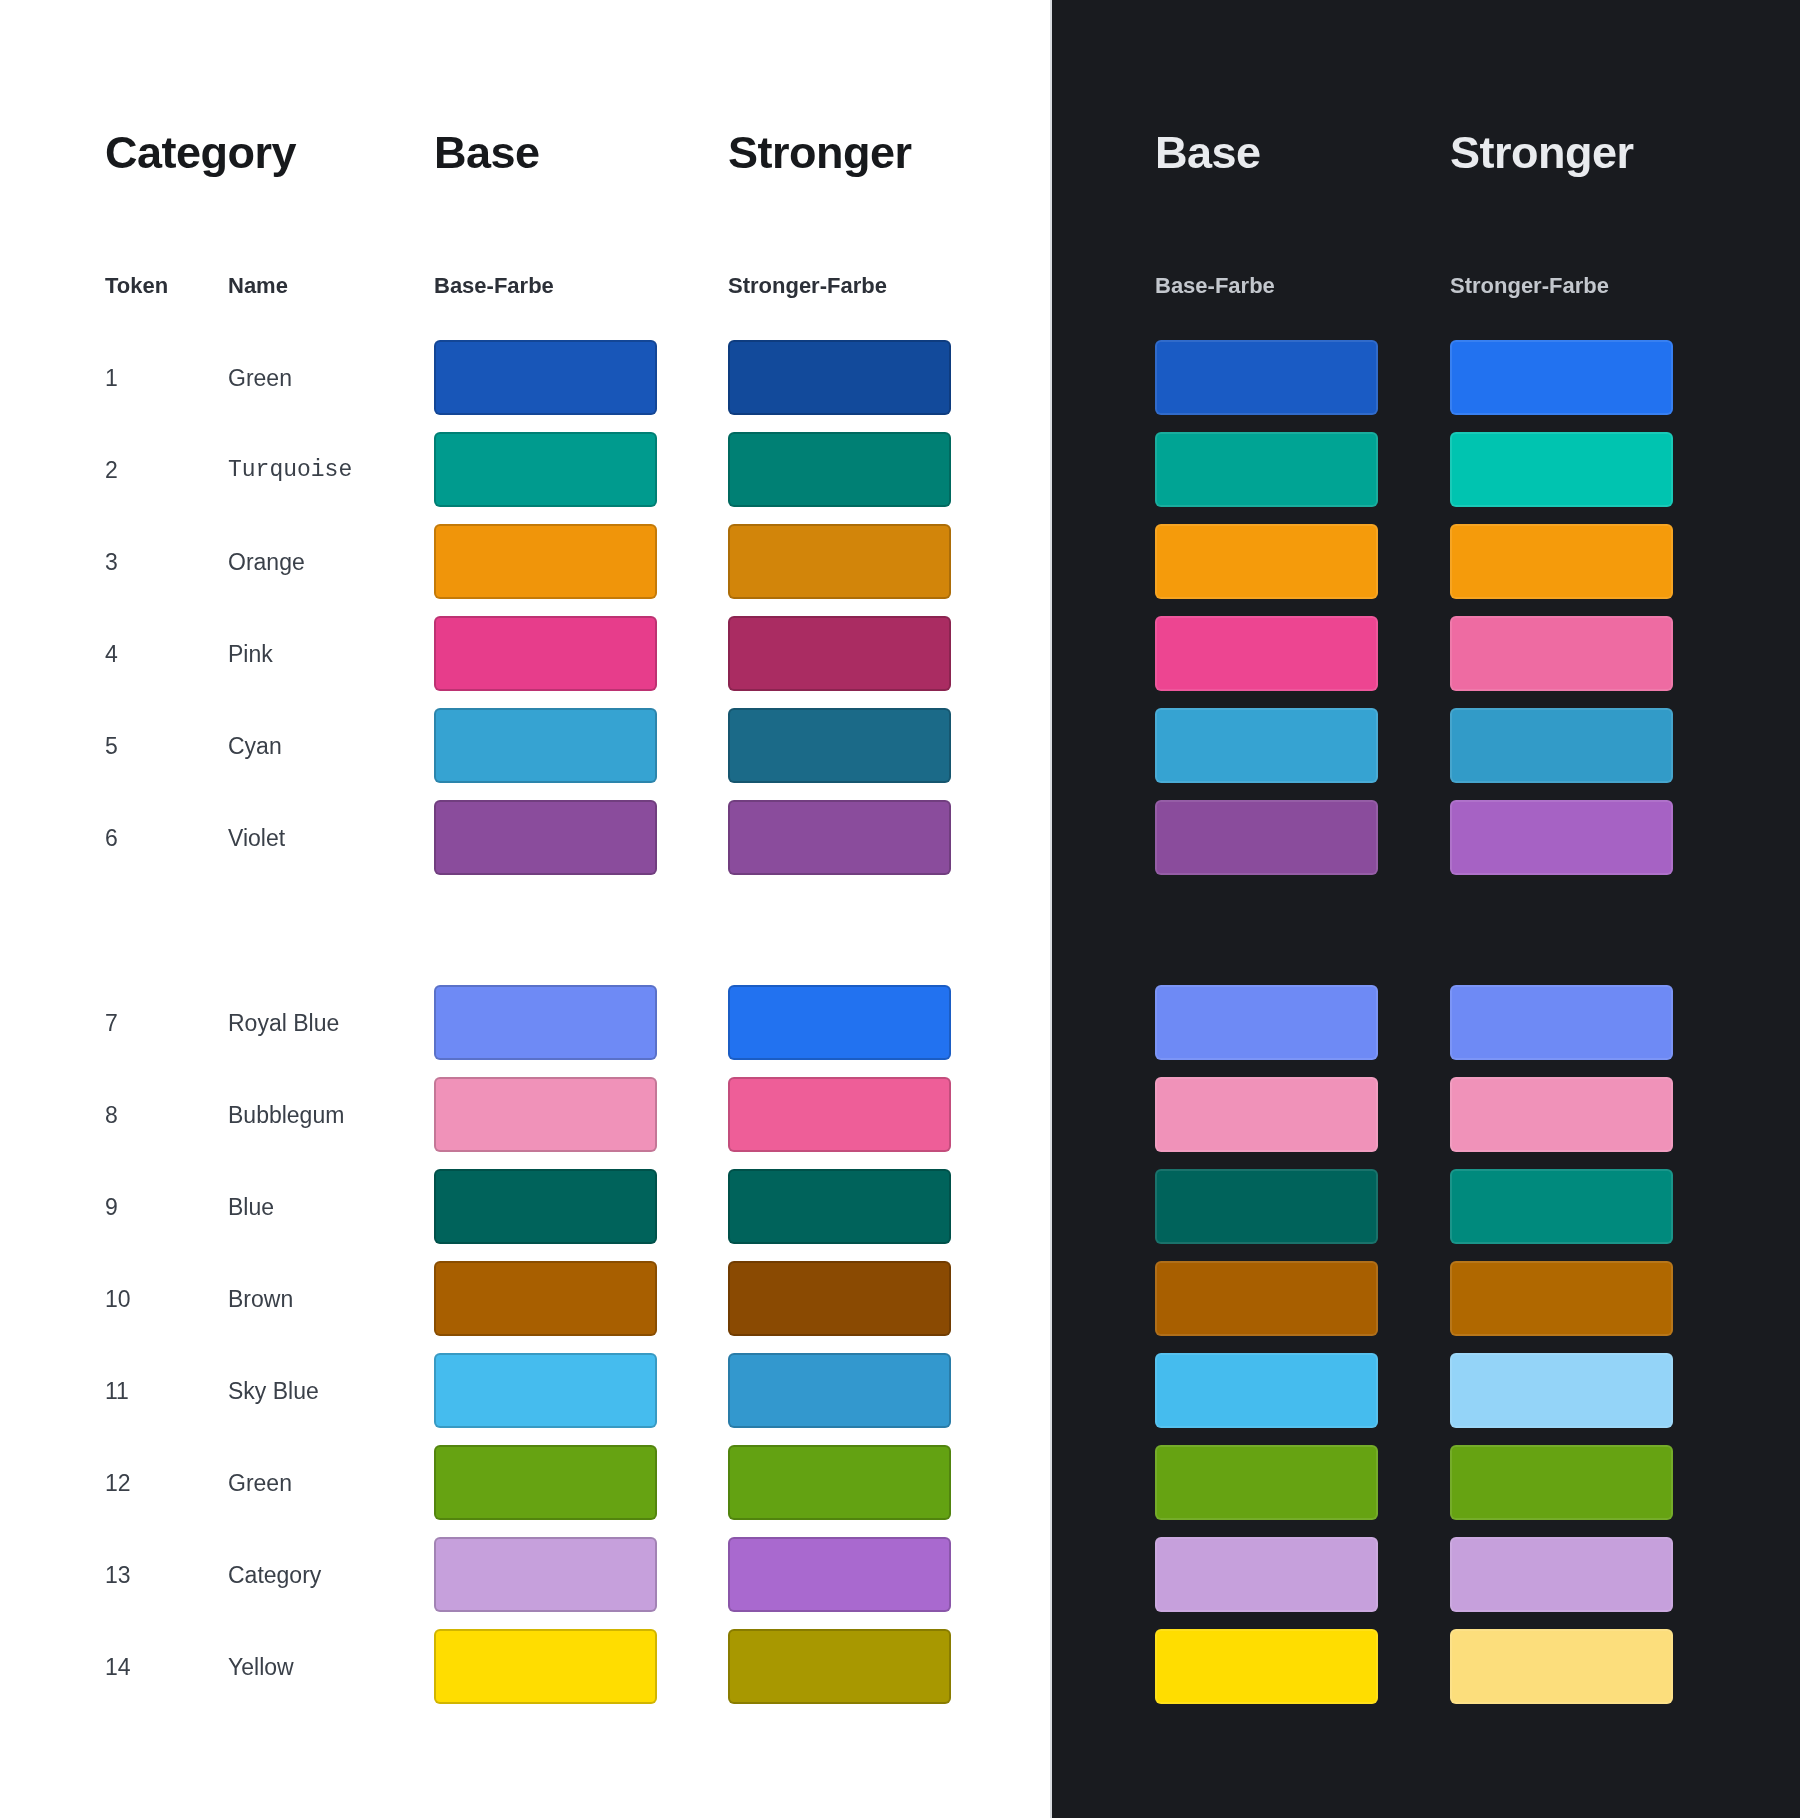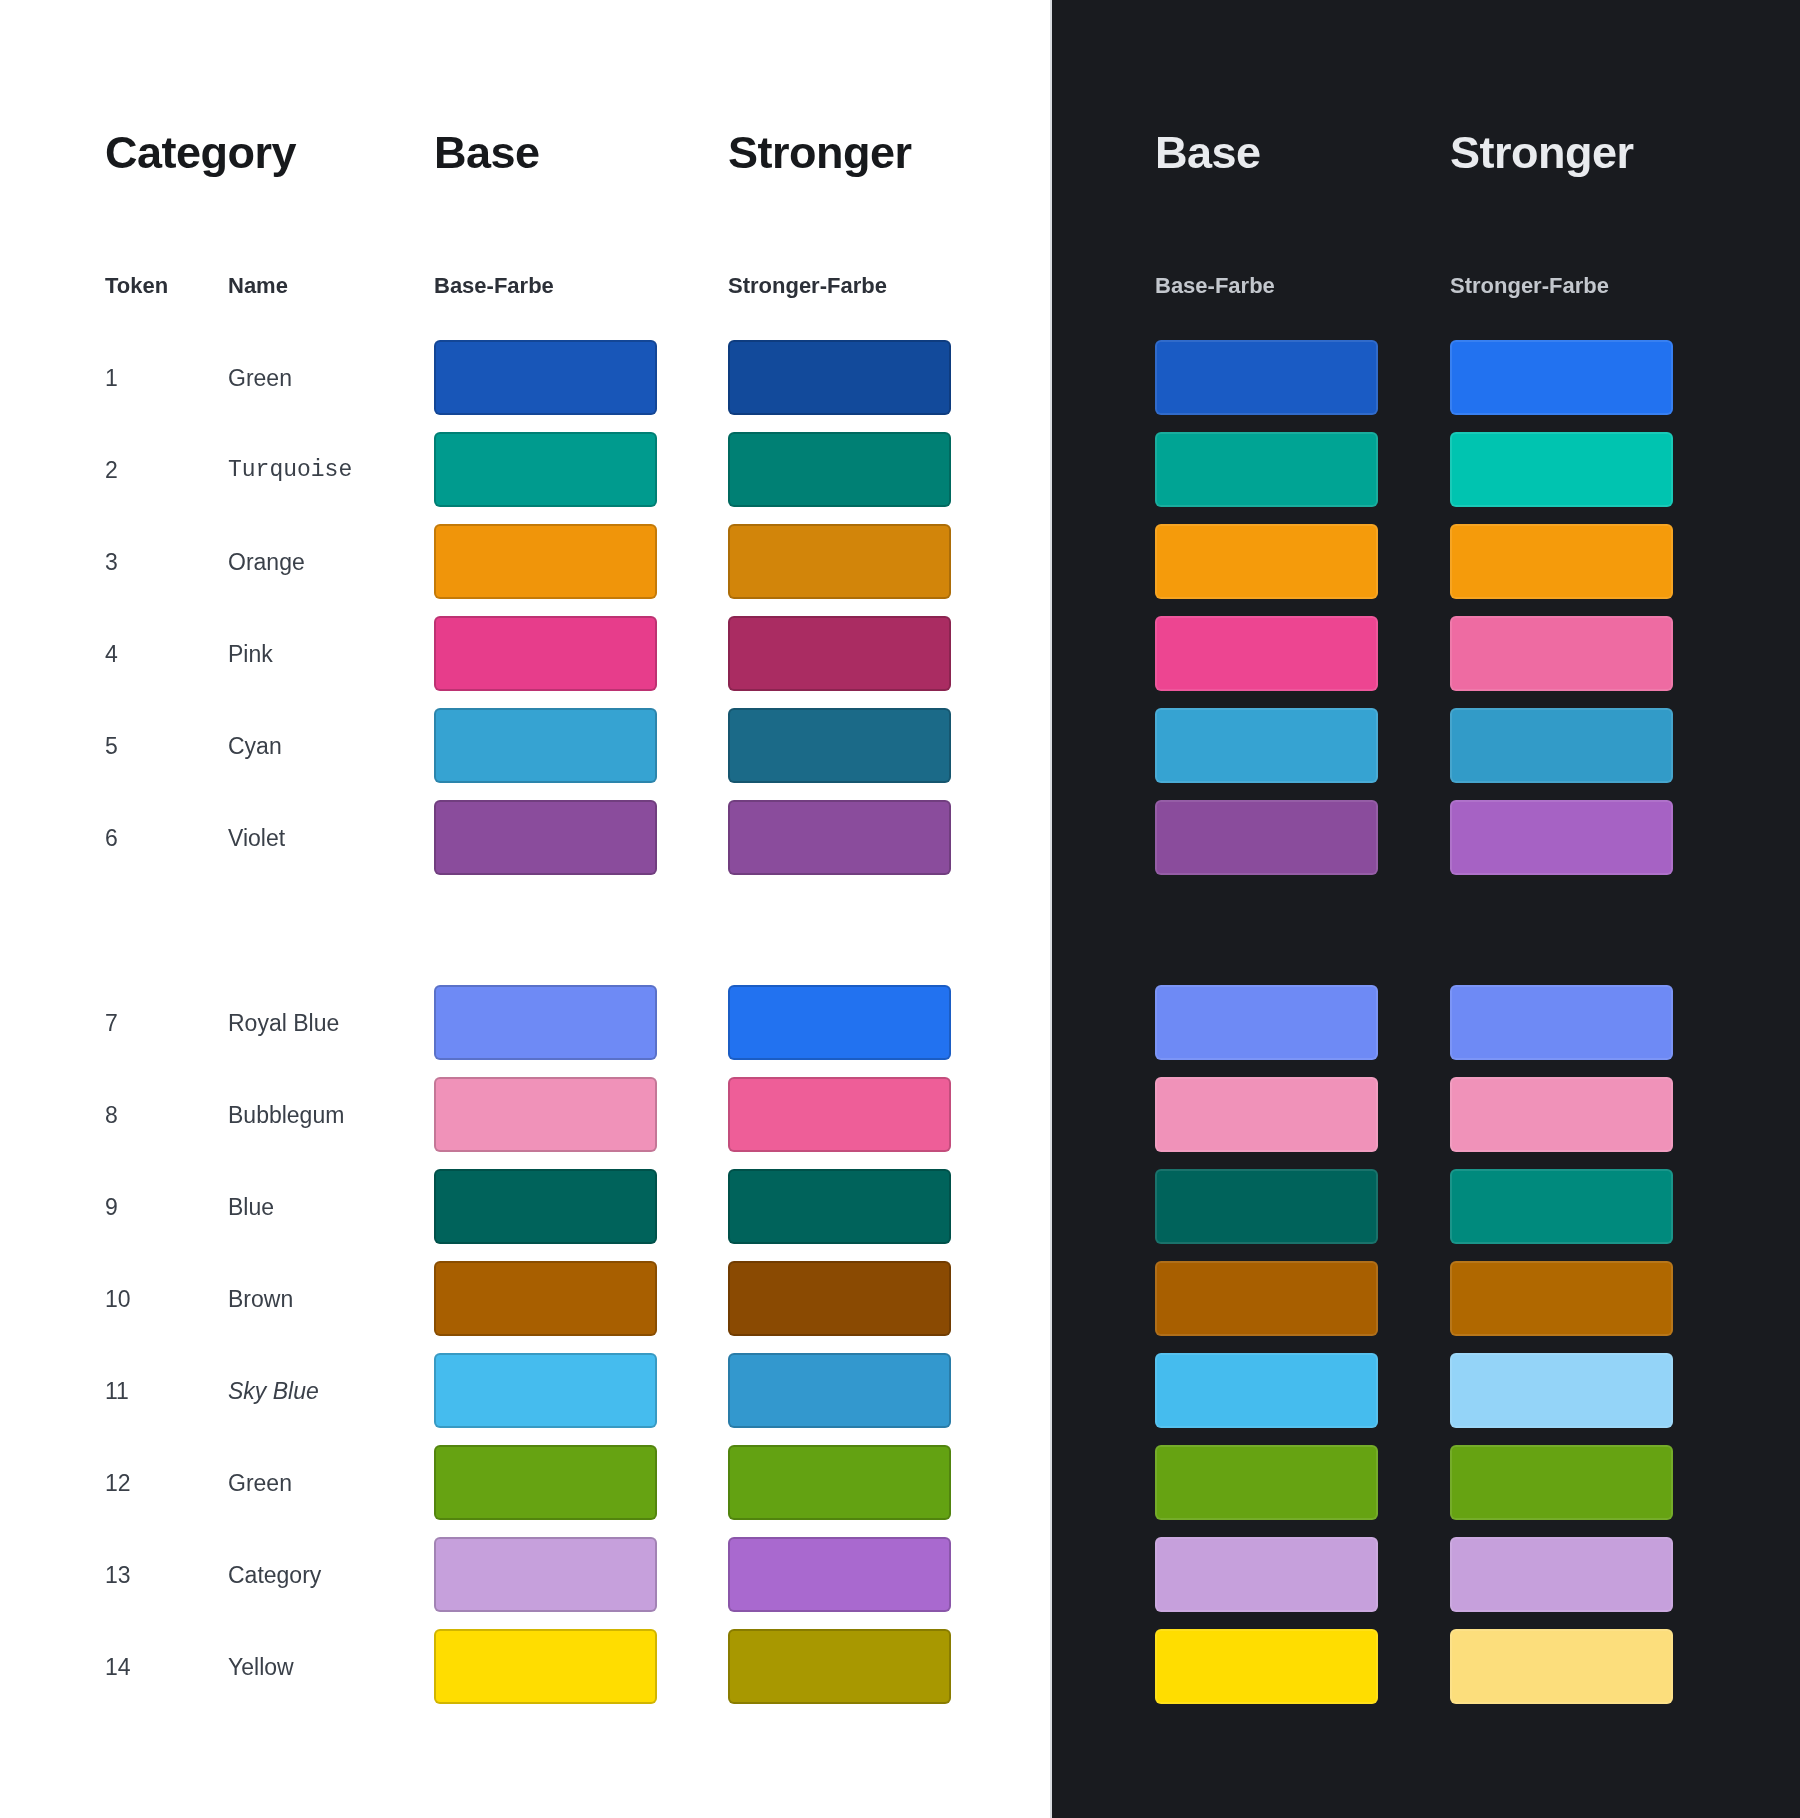--- a/index.html
+++ b/index.html
@@ -152,21 +152,21 @@
       <div class="swatch light-ctx" title="Teal #00635B" style="left: 728px; top: 1169px; background: rgb(0, 99, 91);"></div>
       <div class="swatch dark-ctx" title="Teal #00635B" style="left: 1155px; top: 1169px; background: rgb(0, 99, 91);"></div>
       <div class="swatch dark-ctx" title="Teal #008A7D" style="left: 1450px; top: 1169px; background: rgb(0, 138, 125);"></div>
       <div class="cell-text" style="left: 105px; top: 1287.5px;">10</div>
       <div class="cell-text" style="left: 228px; top: 1287.5px;">Brown</div>
       <div class="swatch light-ctx" title="Brown #A85F00" style="left: 434px; top: 1261px; background: rgb(168, 95, 0);"></div>
       <div class="swatch light-ctx" title="Brown #8A4A02" style="left: 728px; top: 1261px; background: rgb(138, 74, 2);"></div>
       <div class="swatch dark-ctx" title="Brown #A85F00" style="left: 1155px; top: 1261px; background: rgb(168, 95, 0);"></div>
       <div class="swatch dark-ctx" title="Brown #B06800" style="left: 1450px; top: 1261px; background: rgb(176, 104, 0);"></div>
       <div class="cell-text" style="left: 105px; top: 1379.5px;">11</div>
-      <div class="cell-text" style="left: 228px; top: 1379.5px; font-style: italic;">Sky Blue</div>
+      <div class="cell-text" style="left: 228px; top: 1379.5px;">Sky Blue</div>
       <div class="swatch light-ctx" title="Sky Blue #45BCEE" style="left: 434px; top: 1353px; background: rgb(69, 188, 238);"></div>
       <div class="swatch light-ctx" title="Sky Blue #3398CE" style="left: 728px; top: 1353px; background: rgb(51, 152, 206);"></div>
       <div class="swatch dark-ctx" title="Sky Blue #45BCEE" style="left: 1155px; top: 1353px; background: rgb(69, 188, 238);"></div>
       <div class="swatch dark-ctx" title="Sky Blue #94D4F8" style="left: 1450px; top: 1353px; background: rgb(148, 212, 248);"></div>
       <div class="cell-text" style="left: 105px; top: 1471.5px;">12</div>
       <div class="cell-text" style="left: 228px; top: 1471.5px;">Green</div>
       <div class="swatch light-ctx" title="Green #66A312" style="left: 434px; top: 1445px; background: rgb(102, 163, 18);"></div>
       <div class="swatch light-ctx" title="Green #63A212" style="left: 728px; top: 1445px; background: rgb(99, 162, 18);"></div>
       <div class="swatch dark-ctx" title="Green #66A312" style="left: 1155px; top: 1445px; background: rgb(102, 163, 18);"></div>
       <div class="swatch dark-ctx" title="Green #66A312" style="left: 1450px; top: 1445px; background: rgb(102, 163, 18);"></div>

